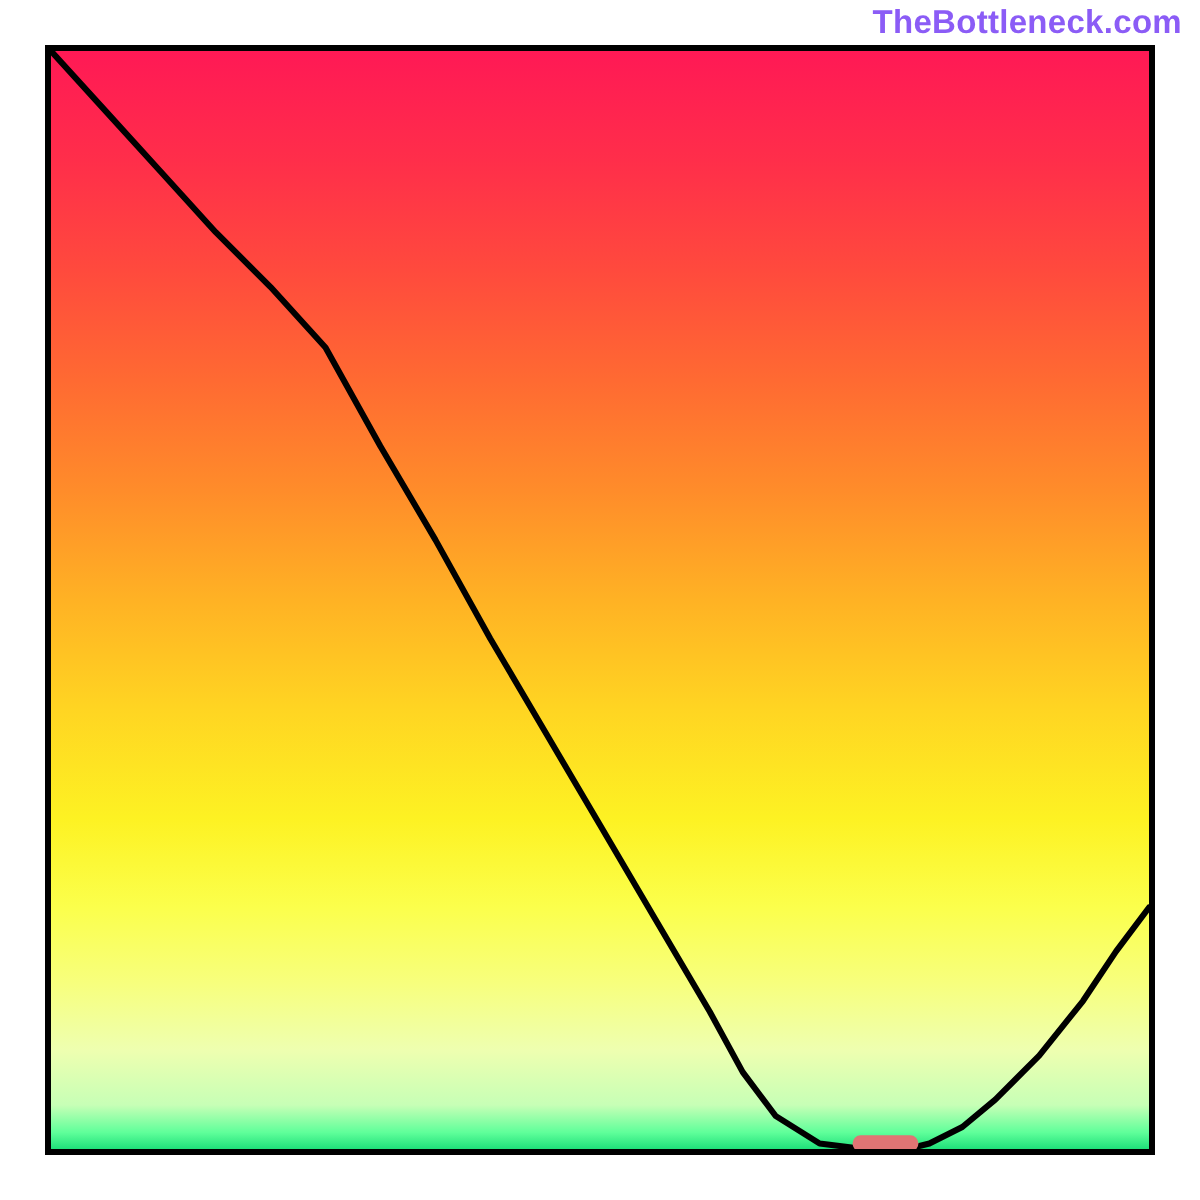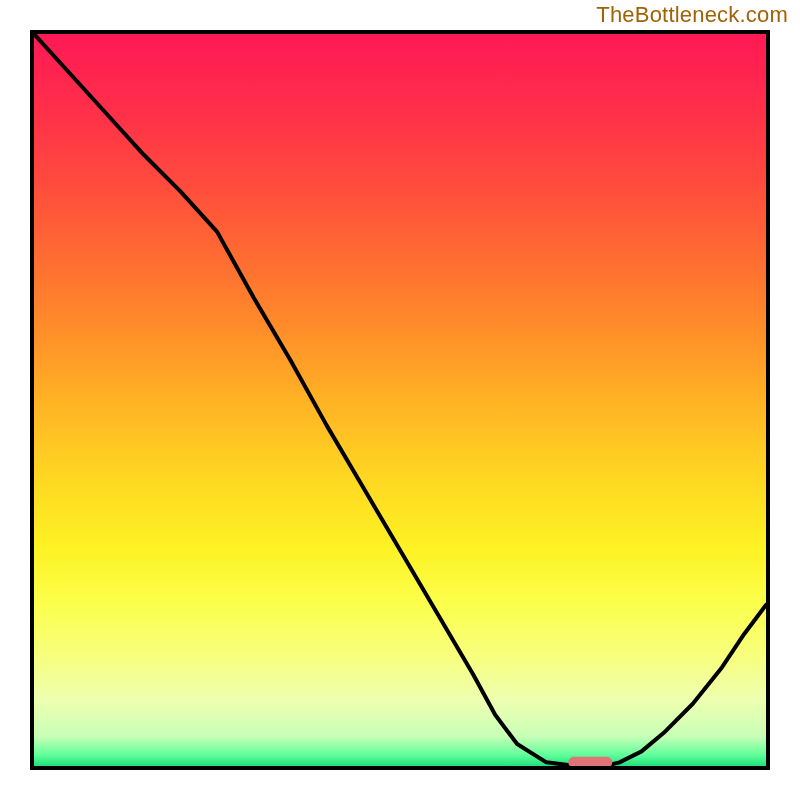--- a/index.html
+++ b/index.html
@@ -14,22 +14,22 @@
     position: relative;
     width: 800px;
     height: 800px;
   }
   .watermark {
     position: absolute;
     top: 2px;
     right: 12px;
     font-family: Arial, Helvetica, sans-serif;
     font-size: 22px;
-    font-weight: 400;
-    color: #a16207;
+    font-weight: 700;
+    color: #8b5cf6;
     letter-spacing: 0.2px;
   }
   .plot-box {
     position: absolute;
     left: 30px;
     top: 30px;
     width: 740px;
     height: 740px;
     box-sizing: border-box;
     border: 4px solid #000;

